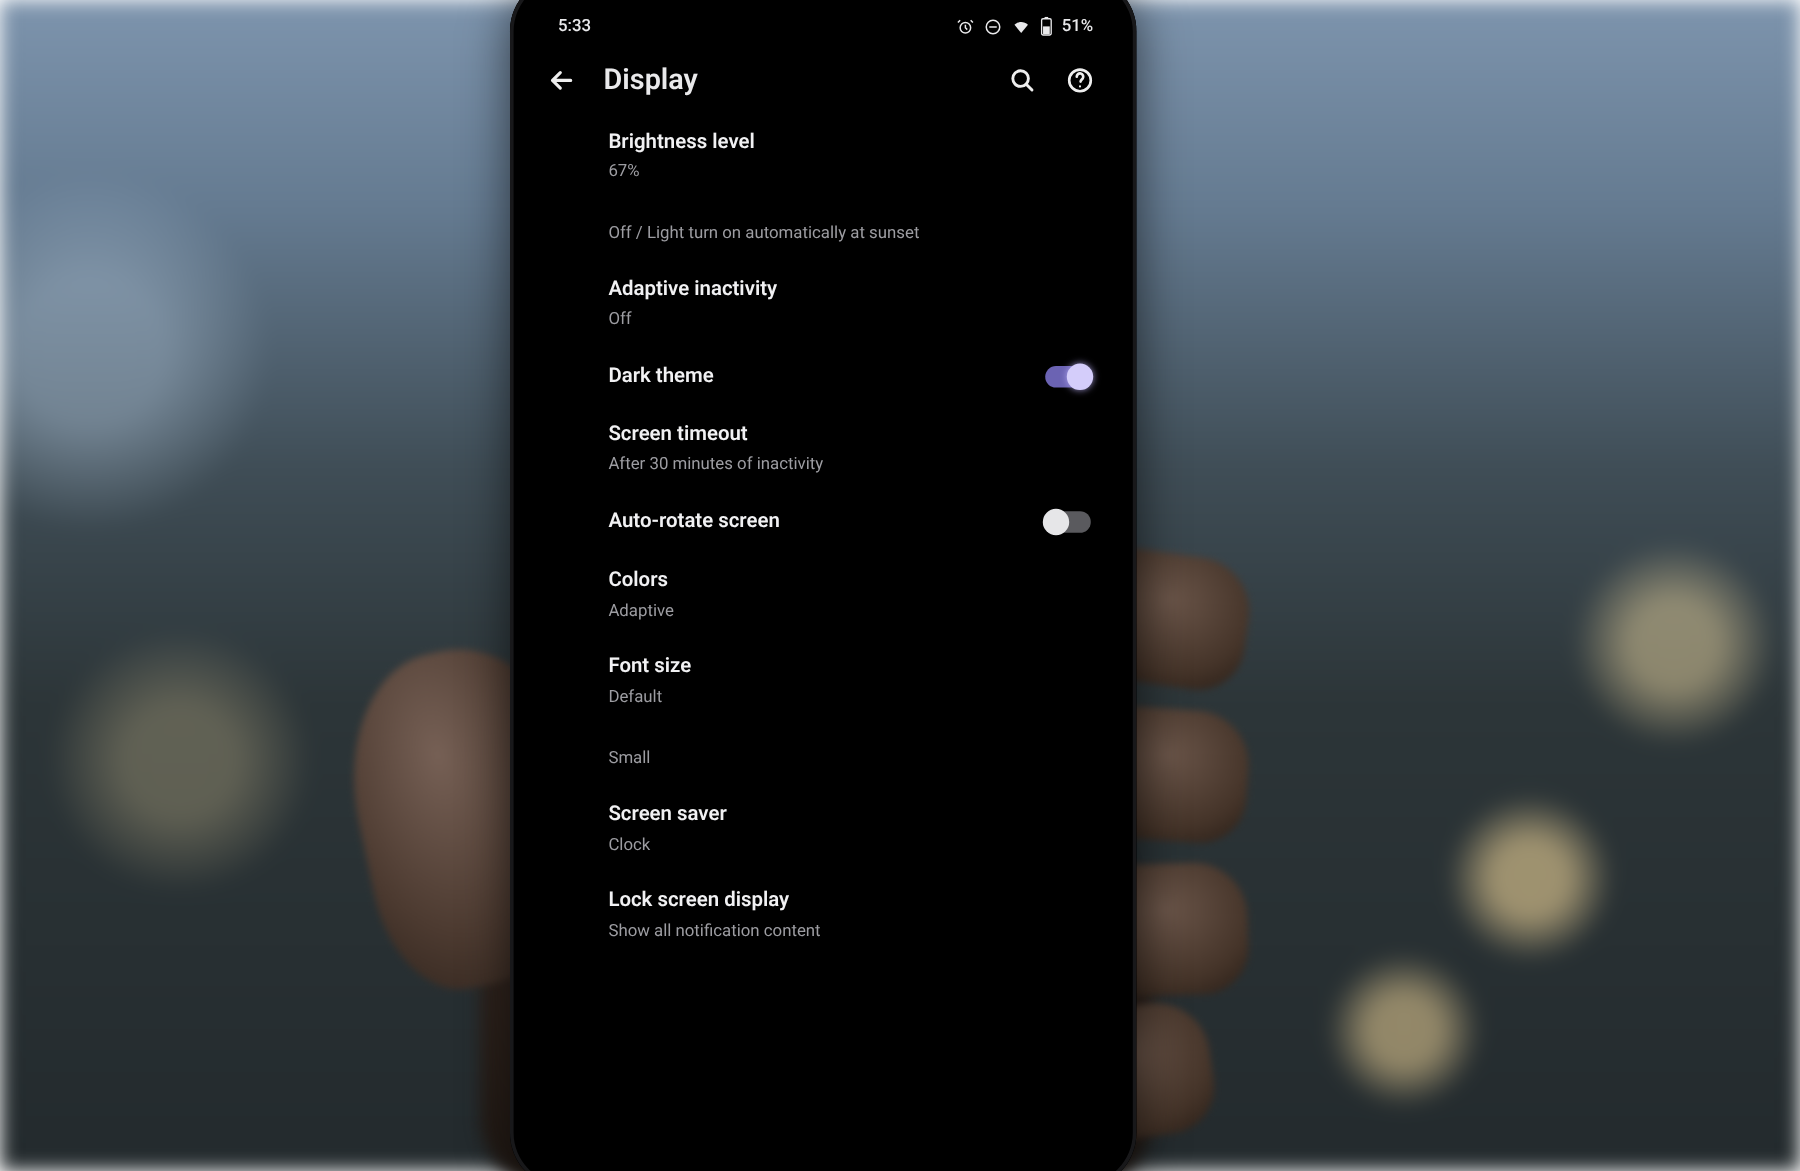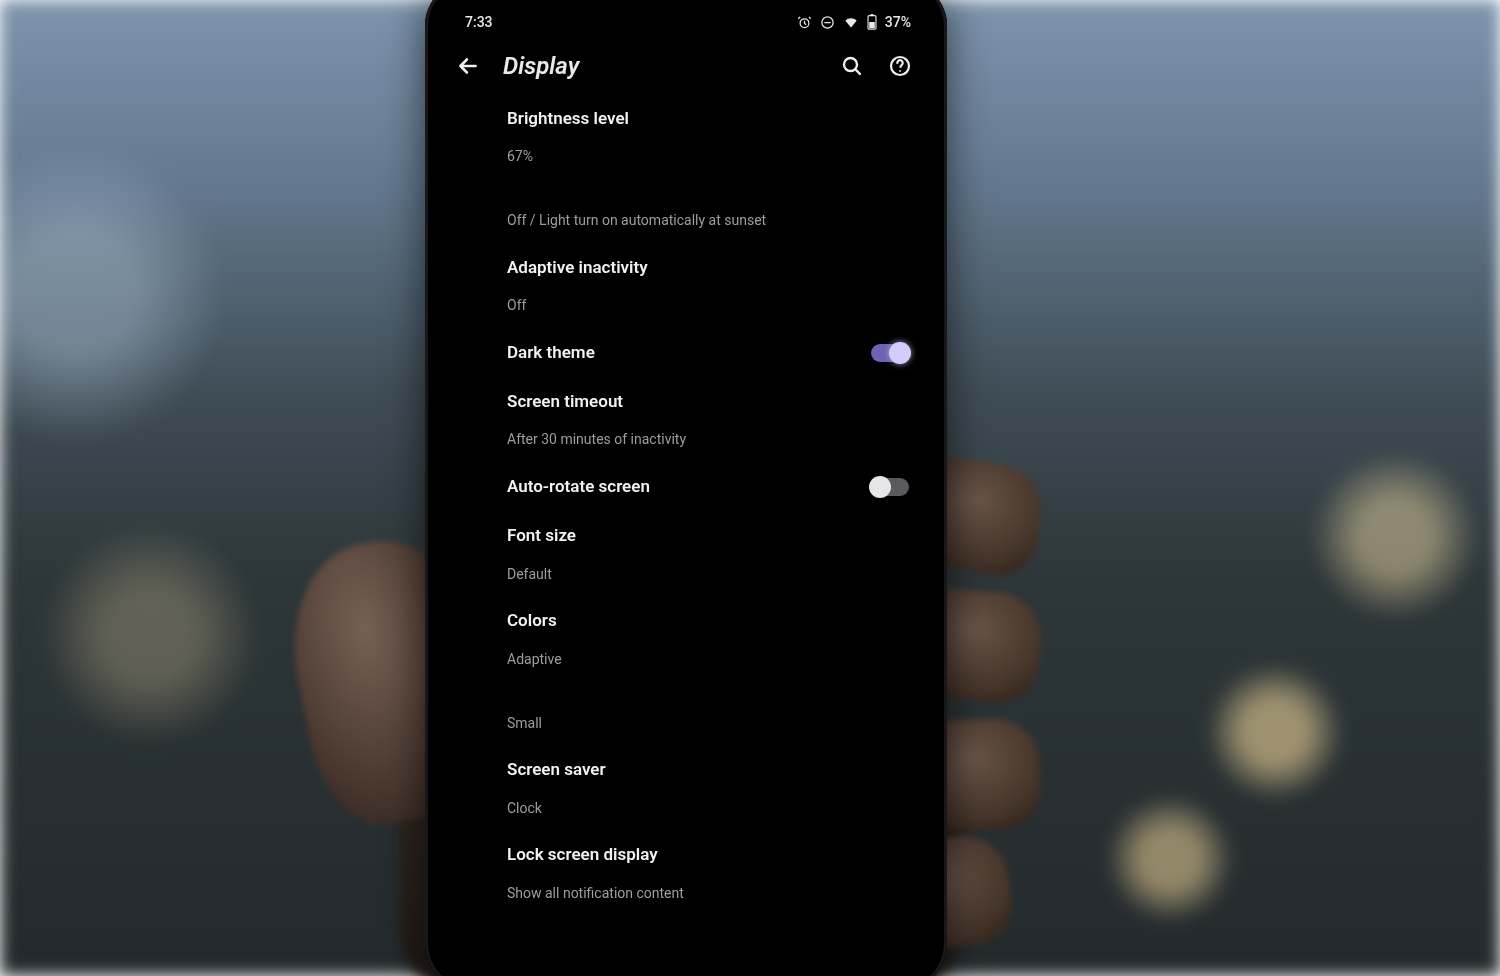--- a/index.html
+++ b/index.html
@@ -21,27 +21,27 @@
   .f2{top:160px;transform:rotate(4deg);}
   .f3{top:290px;transform:rotate(-2deg);}
   .f4{top:410px;transform:rotate(-8deg);right:60px;}
 
   
   .phone{position:absolute;left:425px;top:-20px;width:522px;height:1010px;border-radius:46px;background:#000;box-shadow:0 8px 40px rgba(0,0,0,.6), inset 0 0 0 3px #18181a, inset 0 0 0 7px #000;}
   .screen{position:absolute;inset:18px 16px 16px 16px;border-radius:34px;background:#000;color:#e9e9eb;overflow:hidden;}
   .status{display:flex;justify-content:space-between;align-items:center;padding:16px 20px 6px 24px;font-size:14px;font-weight:500;}
   .status-right{display:flex;align-items:center;gap:8px;}
   .icon{display:inline-flex;align-items:center;justify-content:center;}
-  .appbar{display:flex;align-items:center;gap:22px;padding:16px 18px 10px 14px;font-style:italic;}
+  .appbar{display:flex;align-items:flex-end;gap:22px;padding:16px 18px 10px 14px;}
   .appbar .title{font-size:24px;font-weight:600;flex:1;}
   .appbar .icon{width:26px;height:26px;color:#eee;}
   .list{padding:4px 0 0 66px;}
   .item{padding:14px 70px 14px 0;position:relative;cursor:pointer;}
   .item .t{font-size:17px;font-weight:600;color:#f1f1f3;line-height:1.25;}
-  .item .s{font-size:14px;color:#9d9da2;margin-top:19px;line-height:1.2;}
+  .item .s{font-size:14px;color:#9d9da2;margin-top:6px;line-height:1.2;}
   .toggle{position:absolute;right:22px;top:50%;transform:translateY(-50%);width:38px;height:18px;border-radius:10px;}
   .toggle .knob{position:absolute;top:-2px;width:22px;height:22px;border-radius:50%;}
   .toggle.on{background:#6b63b3;}
   .toggle.on .knob{right:-2px;background:#d4cdfa;box-shadow:0 0 6px rgba(190,180,250,.8);}
   .toggle.off{background:#5a5a5e;}
   .toggle.off .knob{left:-2px;background:#e6e6e8;}
   svg{display:block;}
 </style>
 </head>
 <body>
@@ -54,21 +54,21 @@
   <div class="finger f1"></div>
   <div class="finger f2"></div>
   <div class="finger f3"></div>
   <div class="finger f4"></div>
 </div>
 
 <div class="phone">
   <div class="screen">
 
     <div class="status">
-      <span>7:33</span>
+      <span>5:33</span>
       <span class="status-right">
         <span class="icon">
           <svg width="15" height="15" viewBox="0 0 24 24" fill="none" stroke="#e9e9eb" stroke-width="2">
               <circle cx="12" cy="13" r="7"></circle>
               <path d="M12 9v4l2.5 2.5M5 3l-3 3M22 6l-3-3"></path>
             </svg>
         </span>
         <span class="icon">
           <svg width="15" height="15" viewBox="0 0 24 24" fill="none" stroke="#e9e9eb" stroke-width="2">
               <circle cx="12" cy="12" r="9"></circle>
@@ -80,21 +80,21 @@
               <path d="M12 20l9-11c-5-5-13-5-18 0l9 11z"></path>
             </svg>
         </span>
         <span class="icon">
           <svg width="10" height="16" viewBox="0 0 12 20" fill="#e9e9eb">
               <rect x="1" y="2" width="10" height="17" rx="1.5" fill="none" stroke="#e9e9eb" stroke-width="1.4"></rect>
               <rect x="4" y="0" width="4" height="2" rx="1"></rect>
               <rect x="2.5" y="10" width="7" height="8"></rect>
             </svg>
         </span>
-        <span>37%</span>
+        <span>51%</span>
       </span>
     </div>
 
     <div class="appbar">
       <span class="icon">
         <svg width="26" height="26" viewBox="0 0 24 24" fill="none" stroke="#eee" stroke-width="2.4" stroke-linecap="round" stroke-linejoin="round">
             <path d="M19 12H5M11 18l-6-6 6-6"></path>
           </svg>
       </span>
       <span class="title">Display</span>
@@ -143,27 +143,27 @@
       </div>
 
       <div class="item">
         <div class="t">Auto-rotate screen</div>
         <div class="toggle off">
             <div class="knob"></div>
           </div>
       </div>
 
       <div class="item">
-        <div class="t">Font size</div>
-        <div class="s">Default</div>
+        <div class="t">Colors</div>
+        <div class="s">Adaptive</div>
       </div>
 
       <div class="item">
-        <div class="t">Colors</div>
-        <div class="s">Adaptive</div>
+        <div class="t">Font size</div>
+        <div class="s">Default</div>
       </div>
 
       <div class="item">
         <div class="s">Small</div>
       </div>
 
       <div class="item">
         <div class="t">Screen saver</div>
         <div class="s">Clock</div>
       </div>

